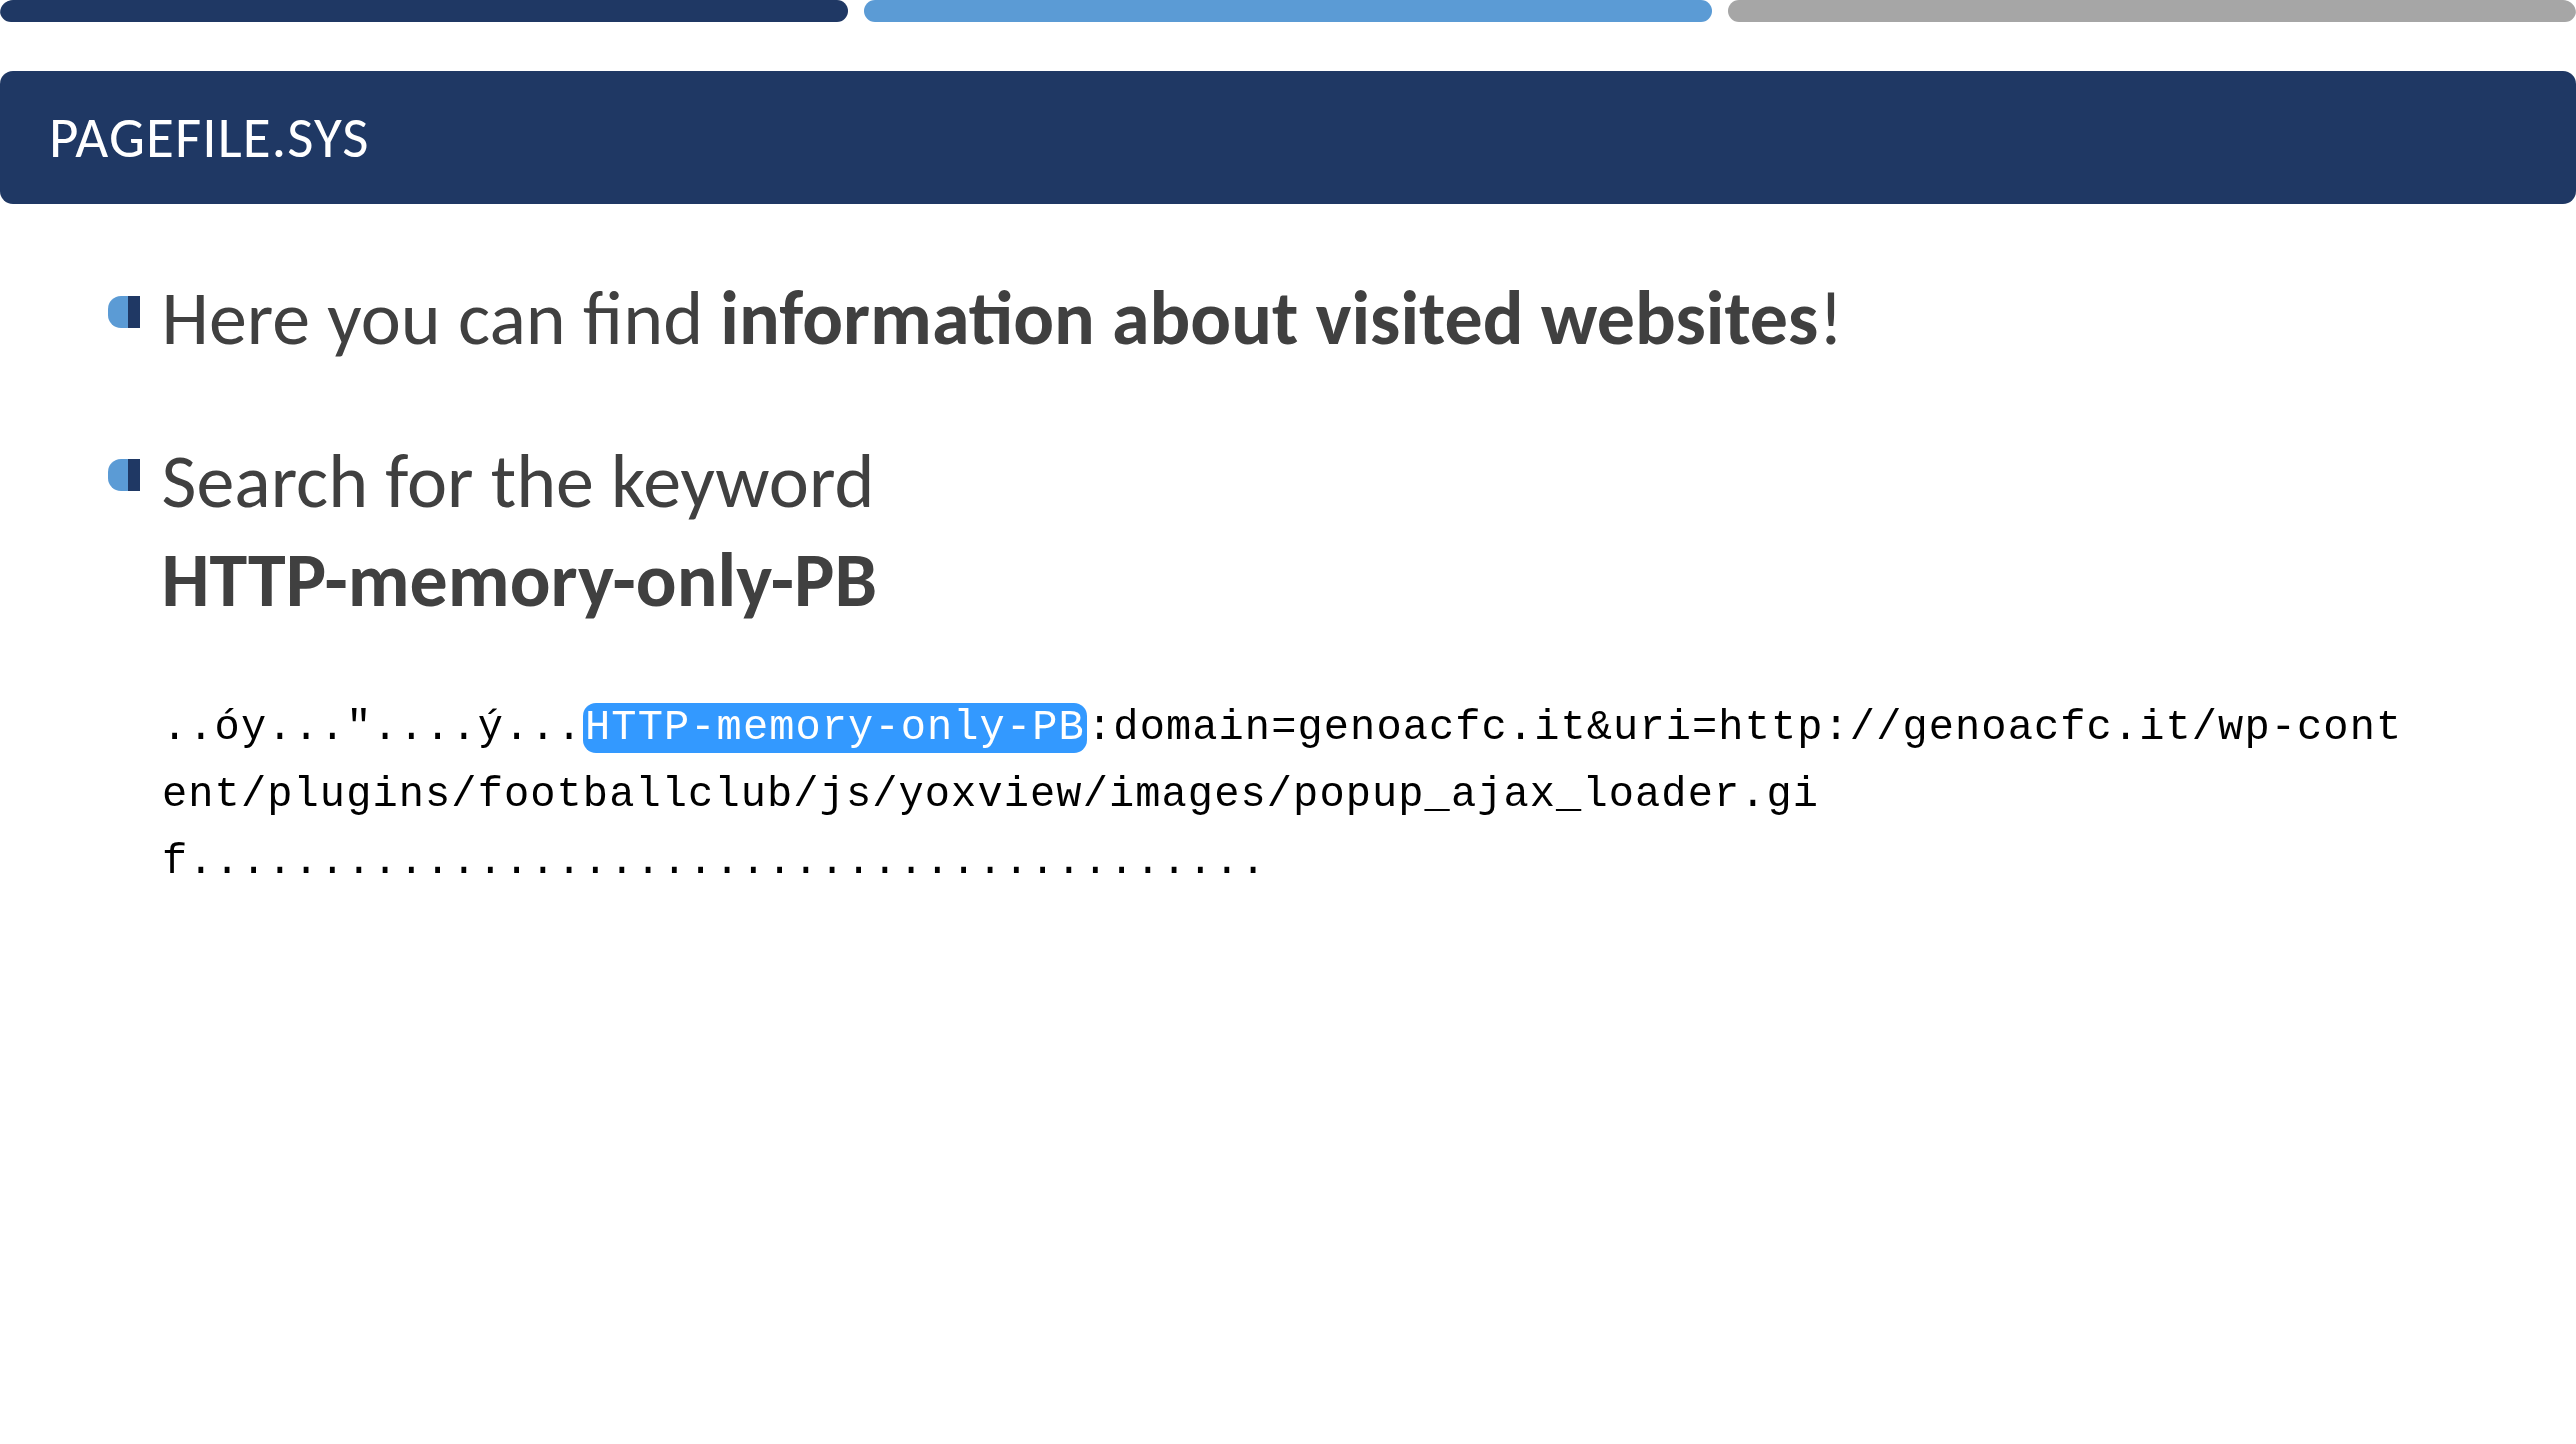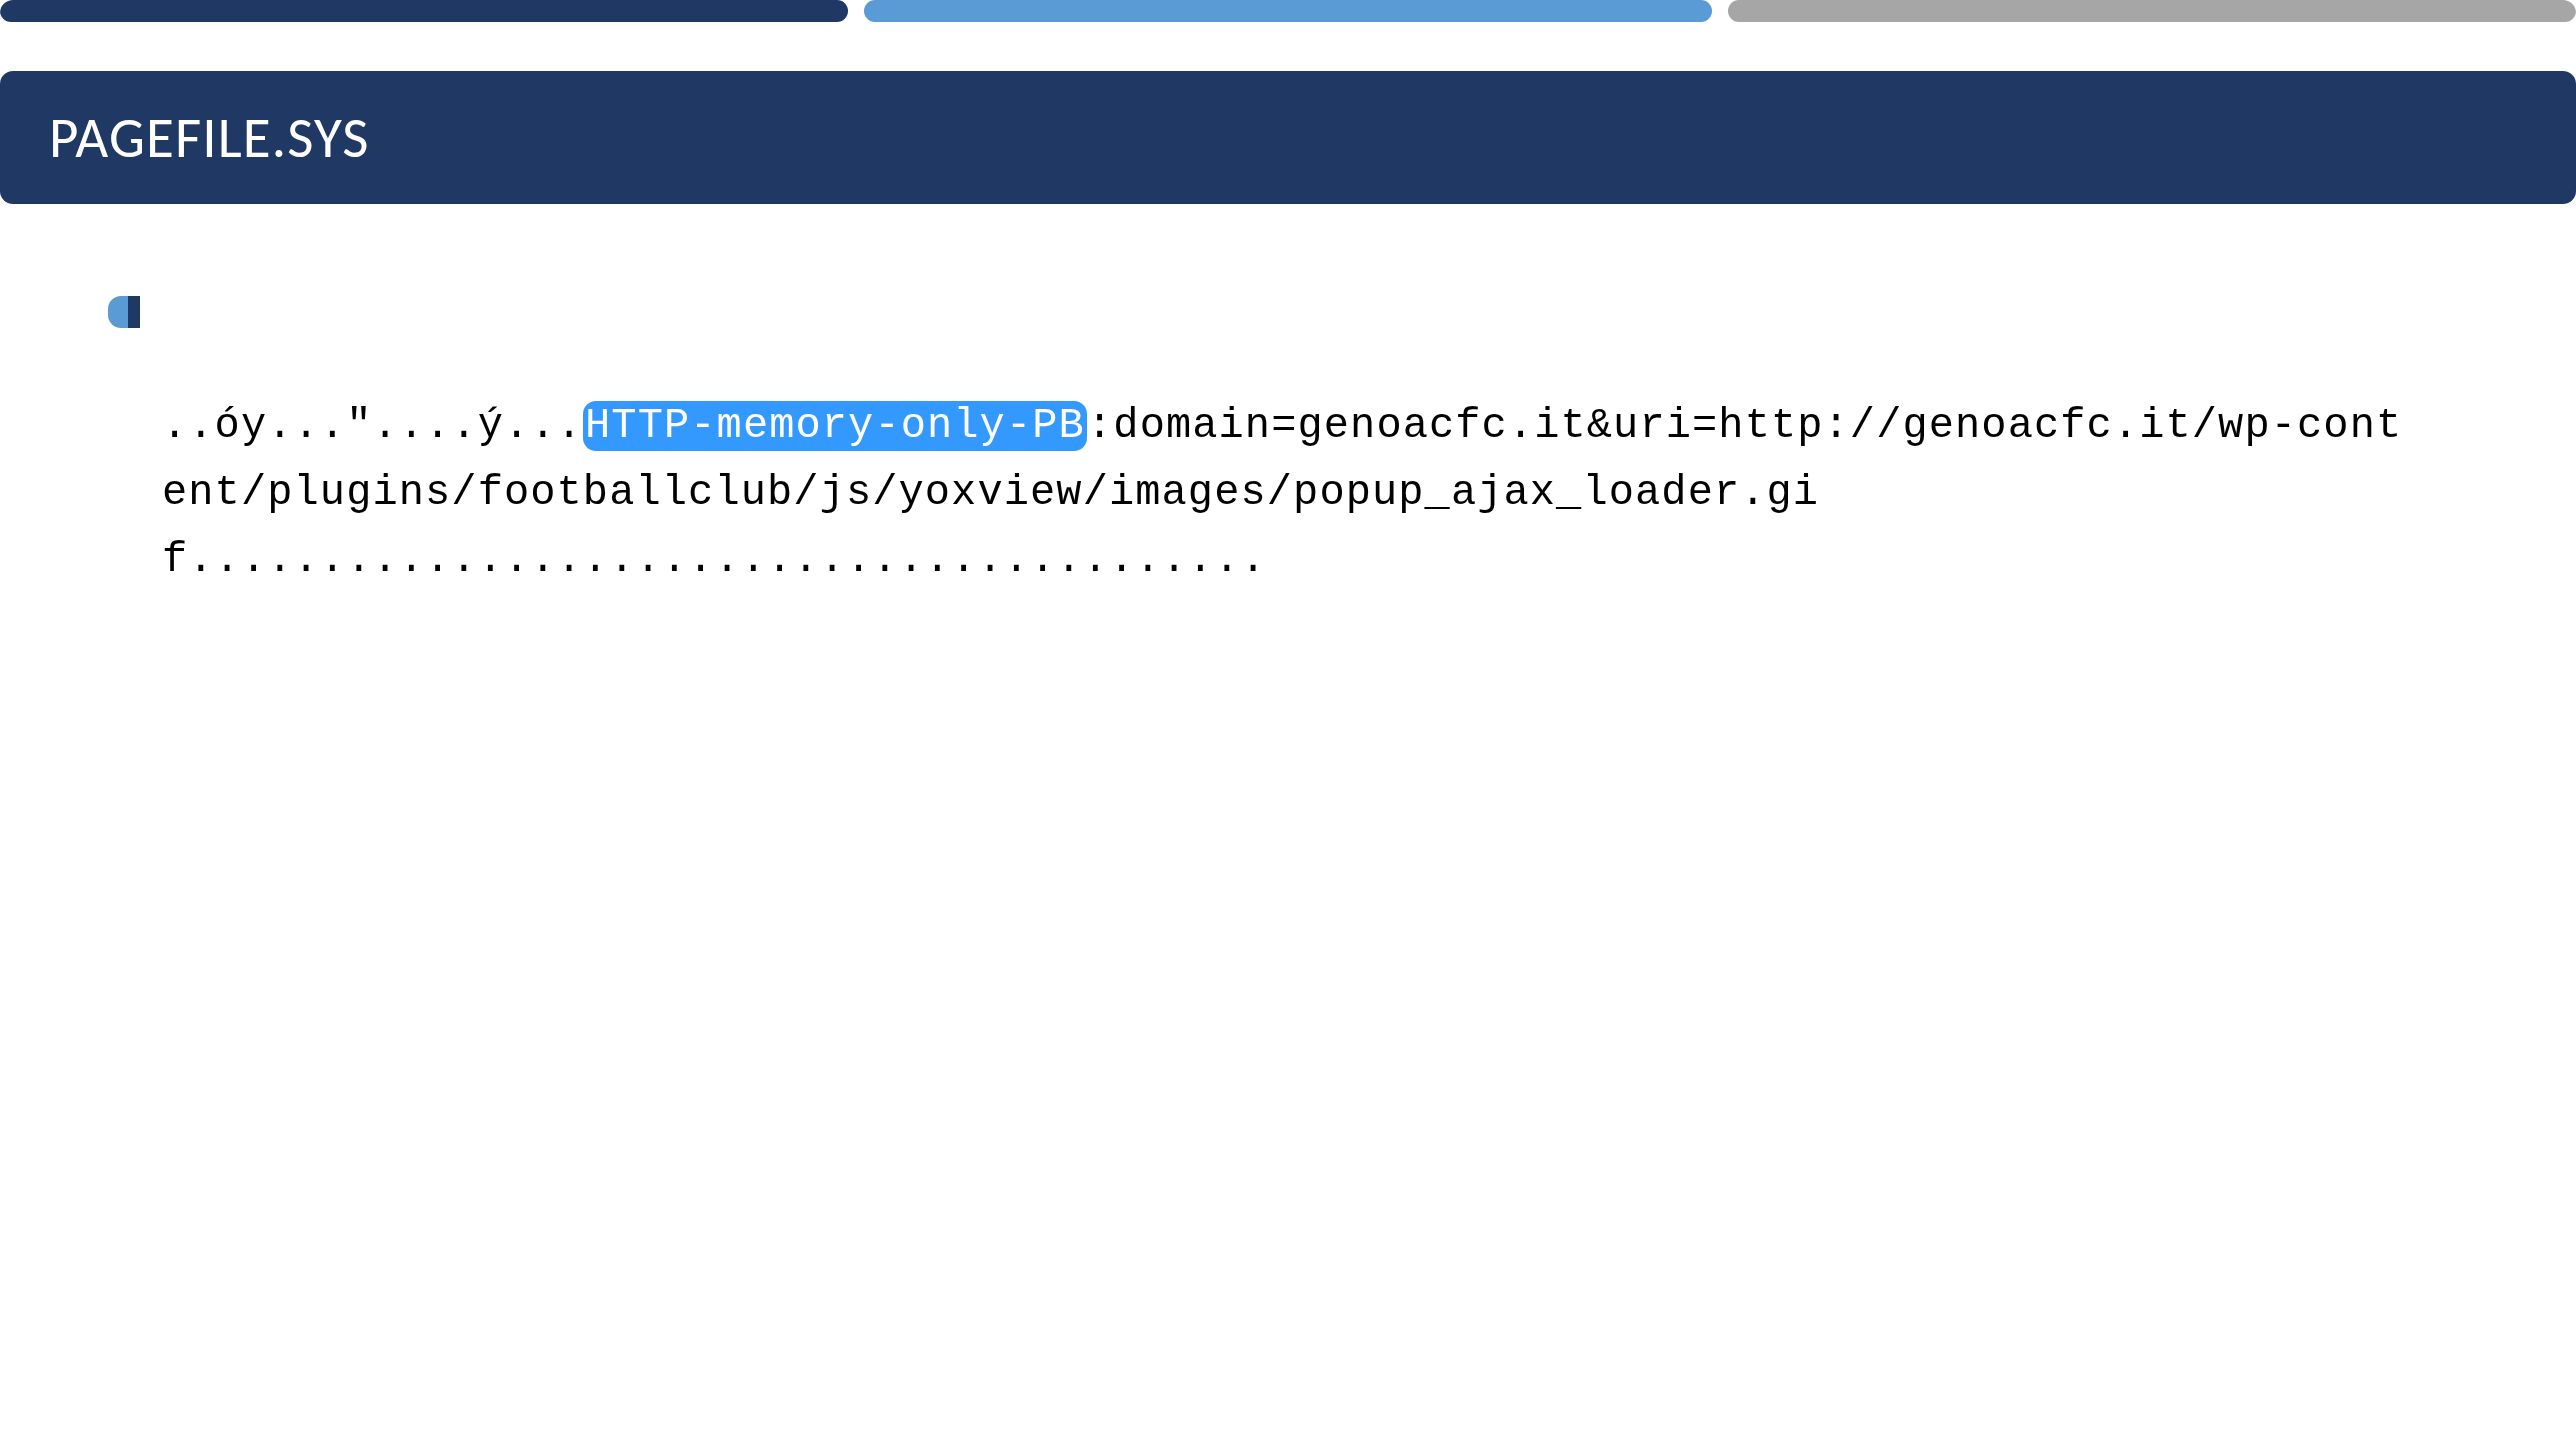--- a/index.html
+++ b/index.html
@@ -108,21 +108,30 @@
   <div class="top-bar top-bar-2"></div>
   <div class="top-bar top-bar-3"></div>
 </div>
 
 <div class="header-band">
   <div class="header-title">PAGEFILE.SYS</div>
 </div>
 
 <div class="content">
 
+  <div class="bullet-item">
+    <div class="bullet-marker"></div>
+    <div class="bullet-text">
+      <span>Here you can find </span><b>information about visited websites</b><span>!</span>
+    </div>
+  </div>
 
   <div class="bullet-item">
     <div class="bullet-marker"></div>
+    <div class="bullet-text">
+      <span>Search for the keyword </span><br><b>HTTP-memory-only-PB</b><span></span>
+    </div>
   </div>
 
   <div class="hex-dump"><span>..óy..."....ý...</span><span class="highlighted">HTTP-memory-only-PB</span><span>:domain=genoacfc.it&amp;uri=http://genoacfc.it/wp-content/plugins/footballclub/js/yoxview/images/popup_ajax_loader.gif.........................................</span></div>
 
 </div>
 
 
 </body></html>

